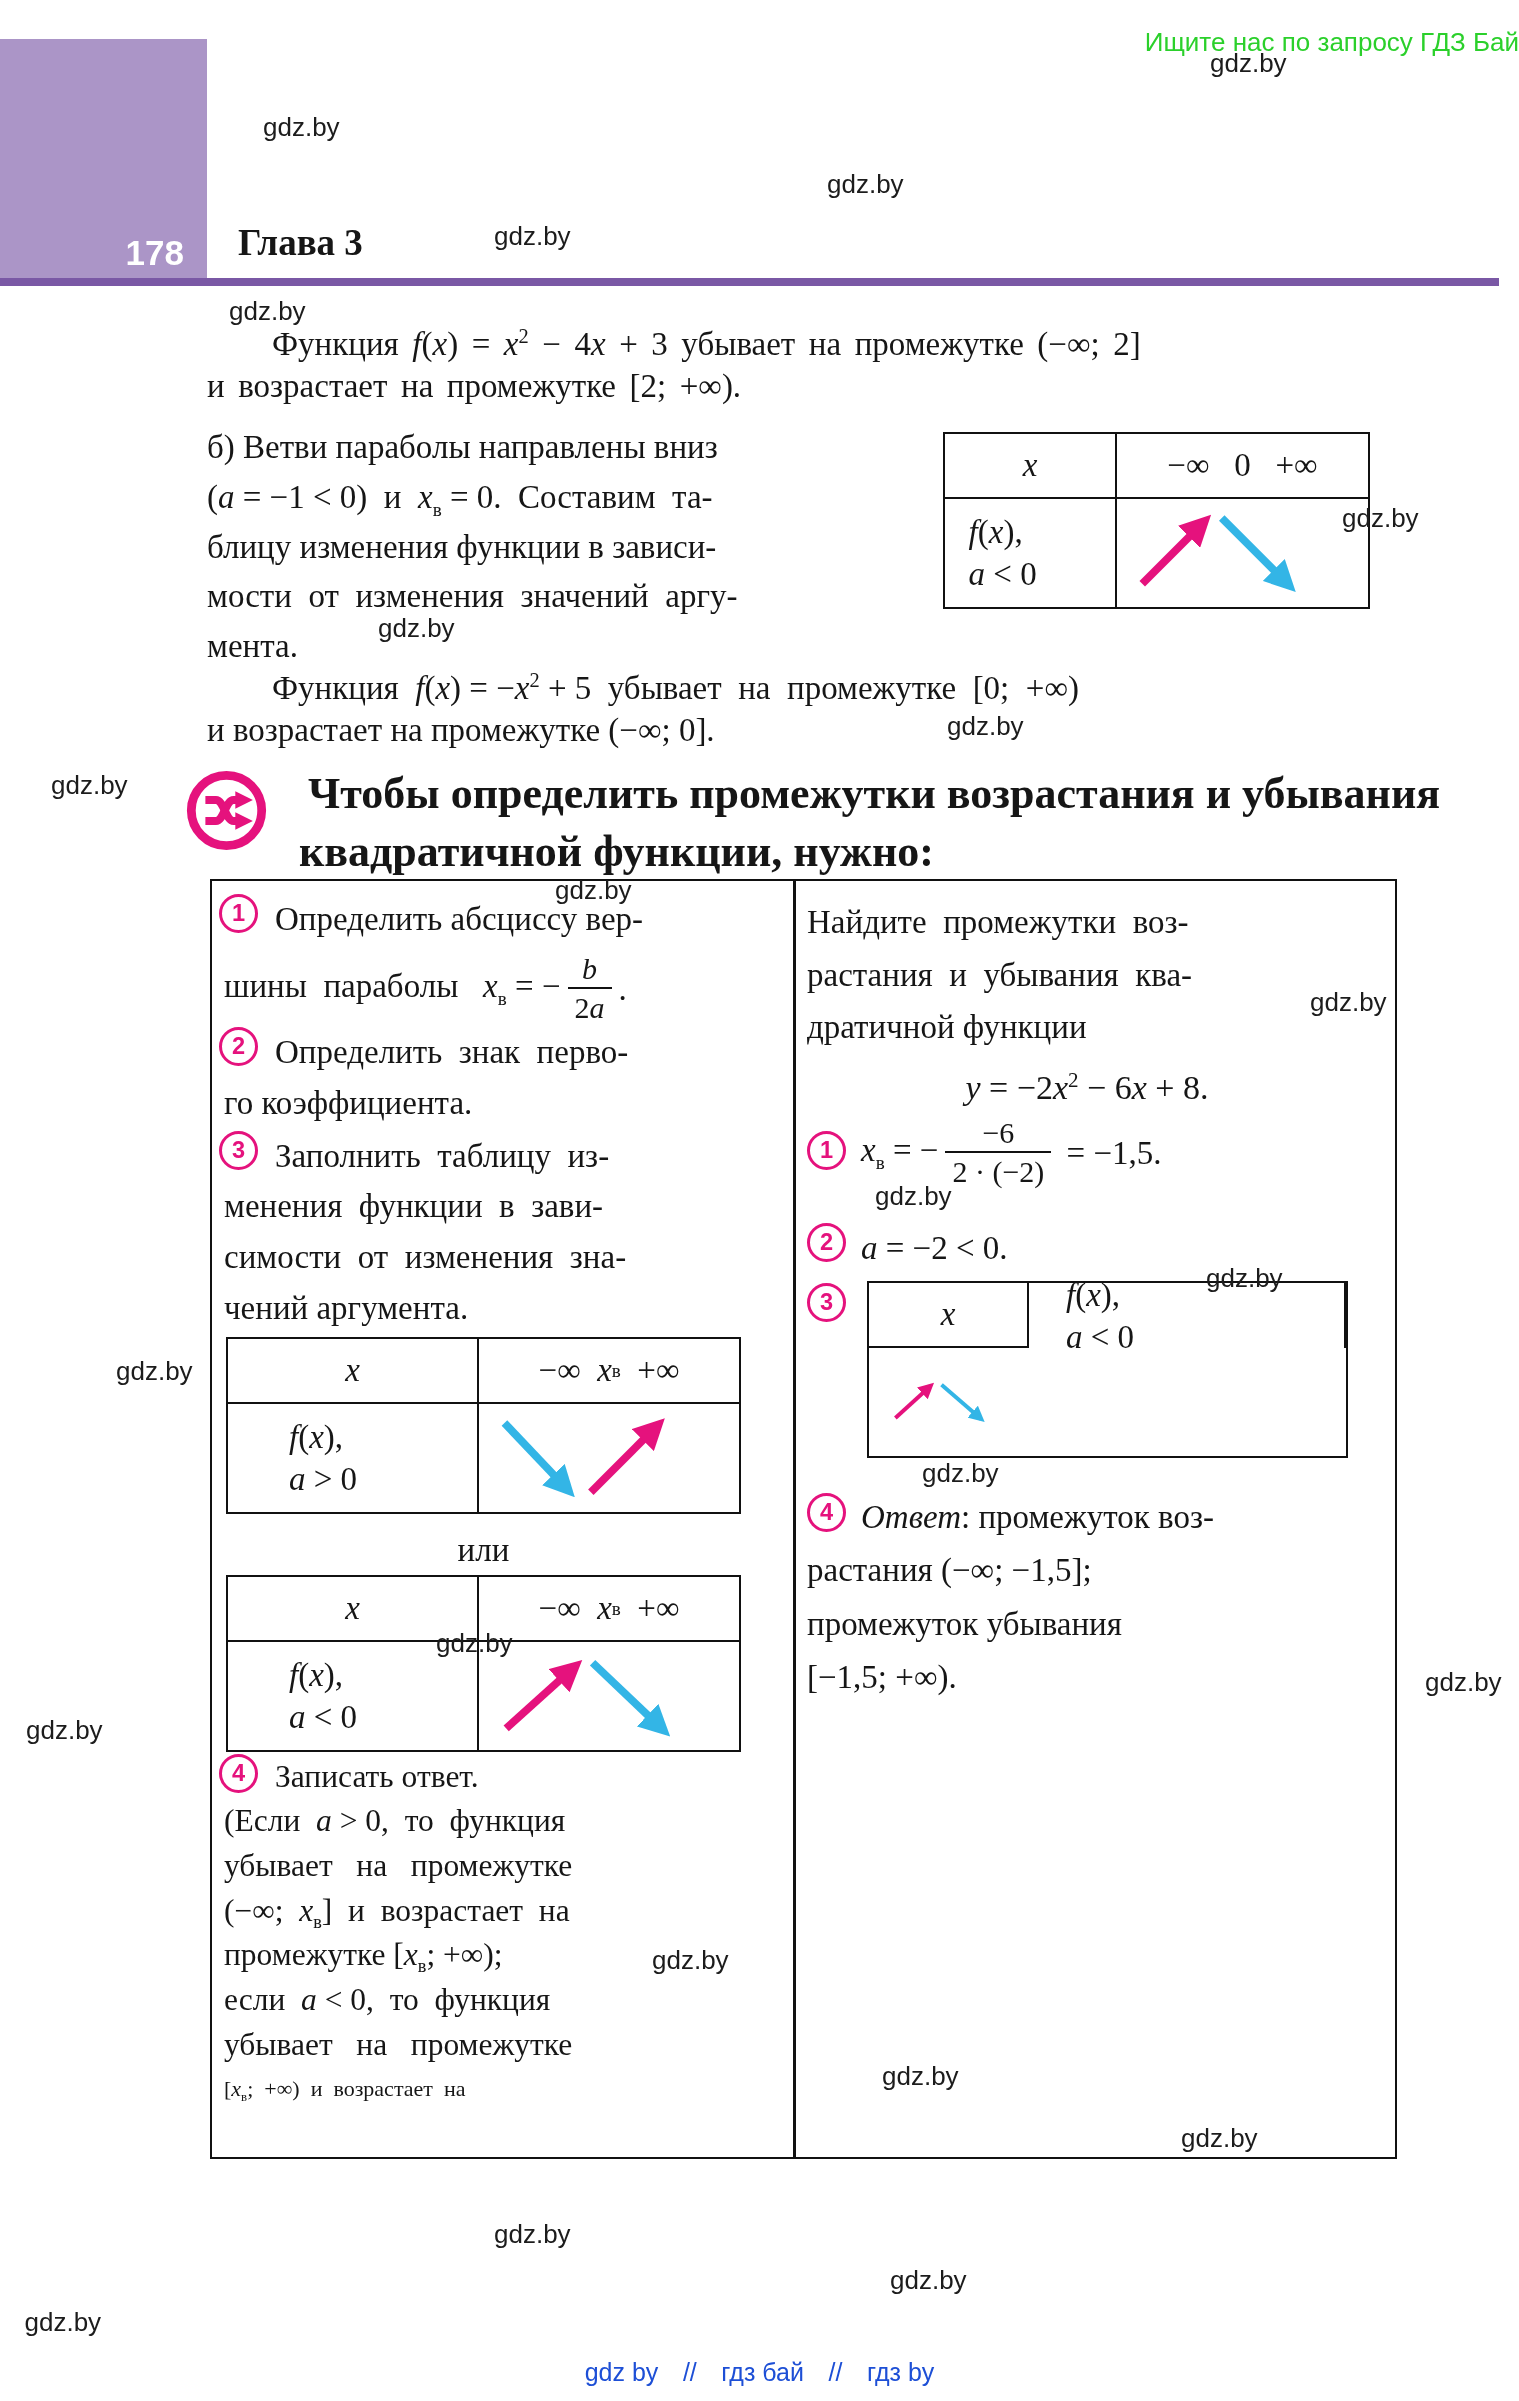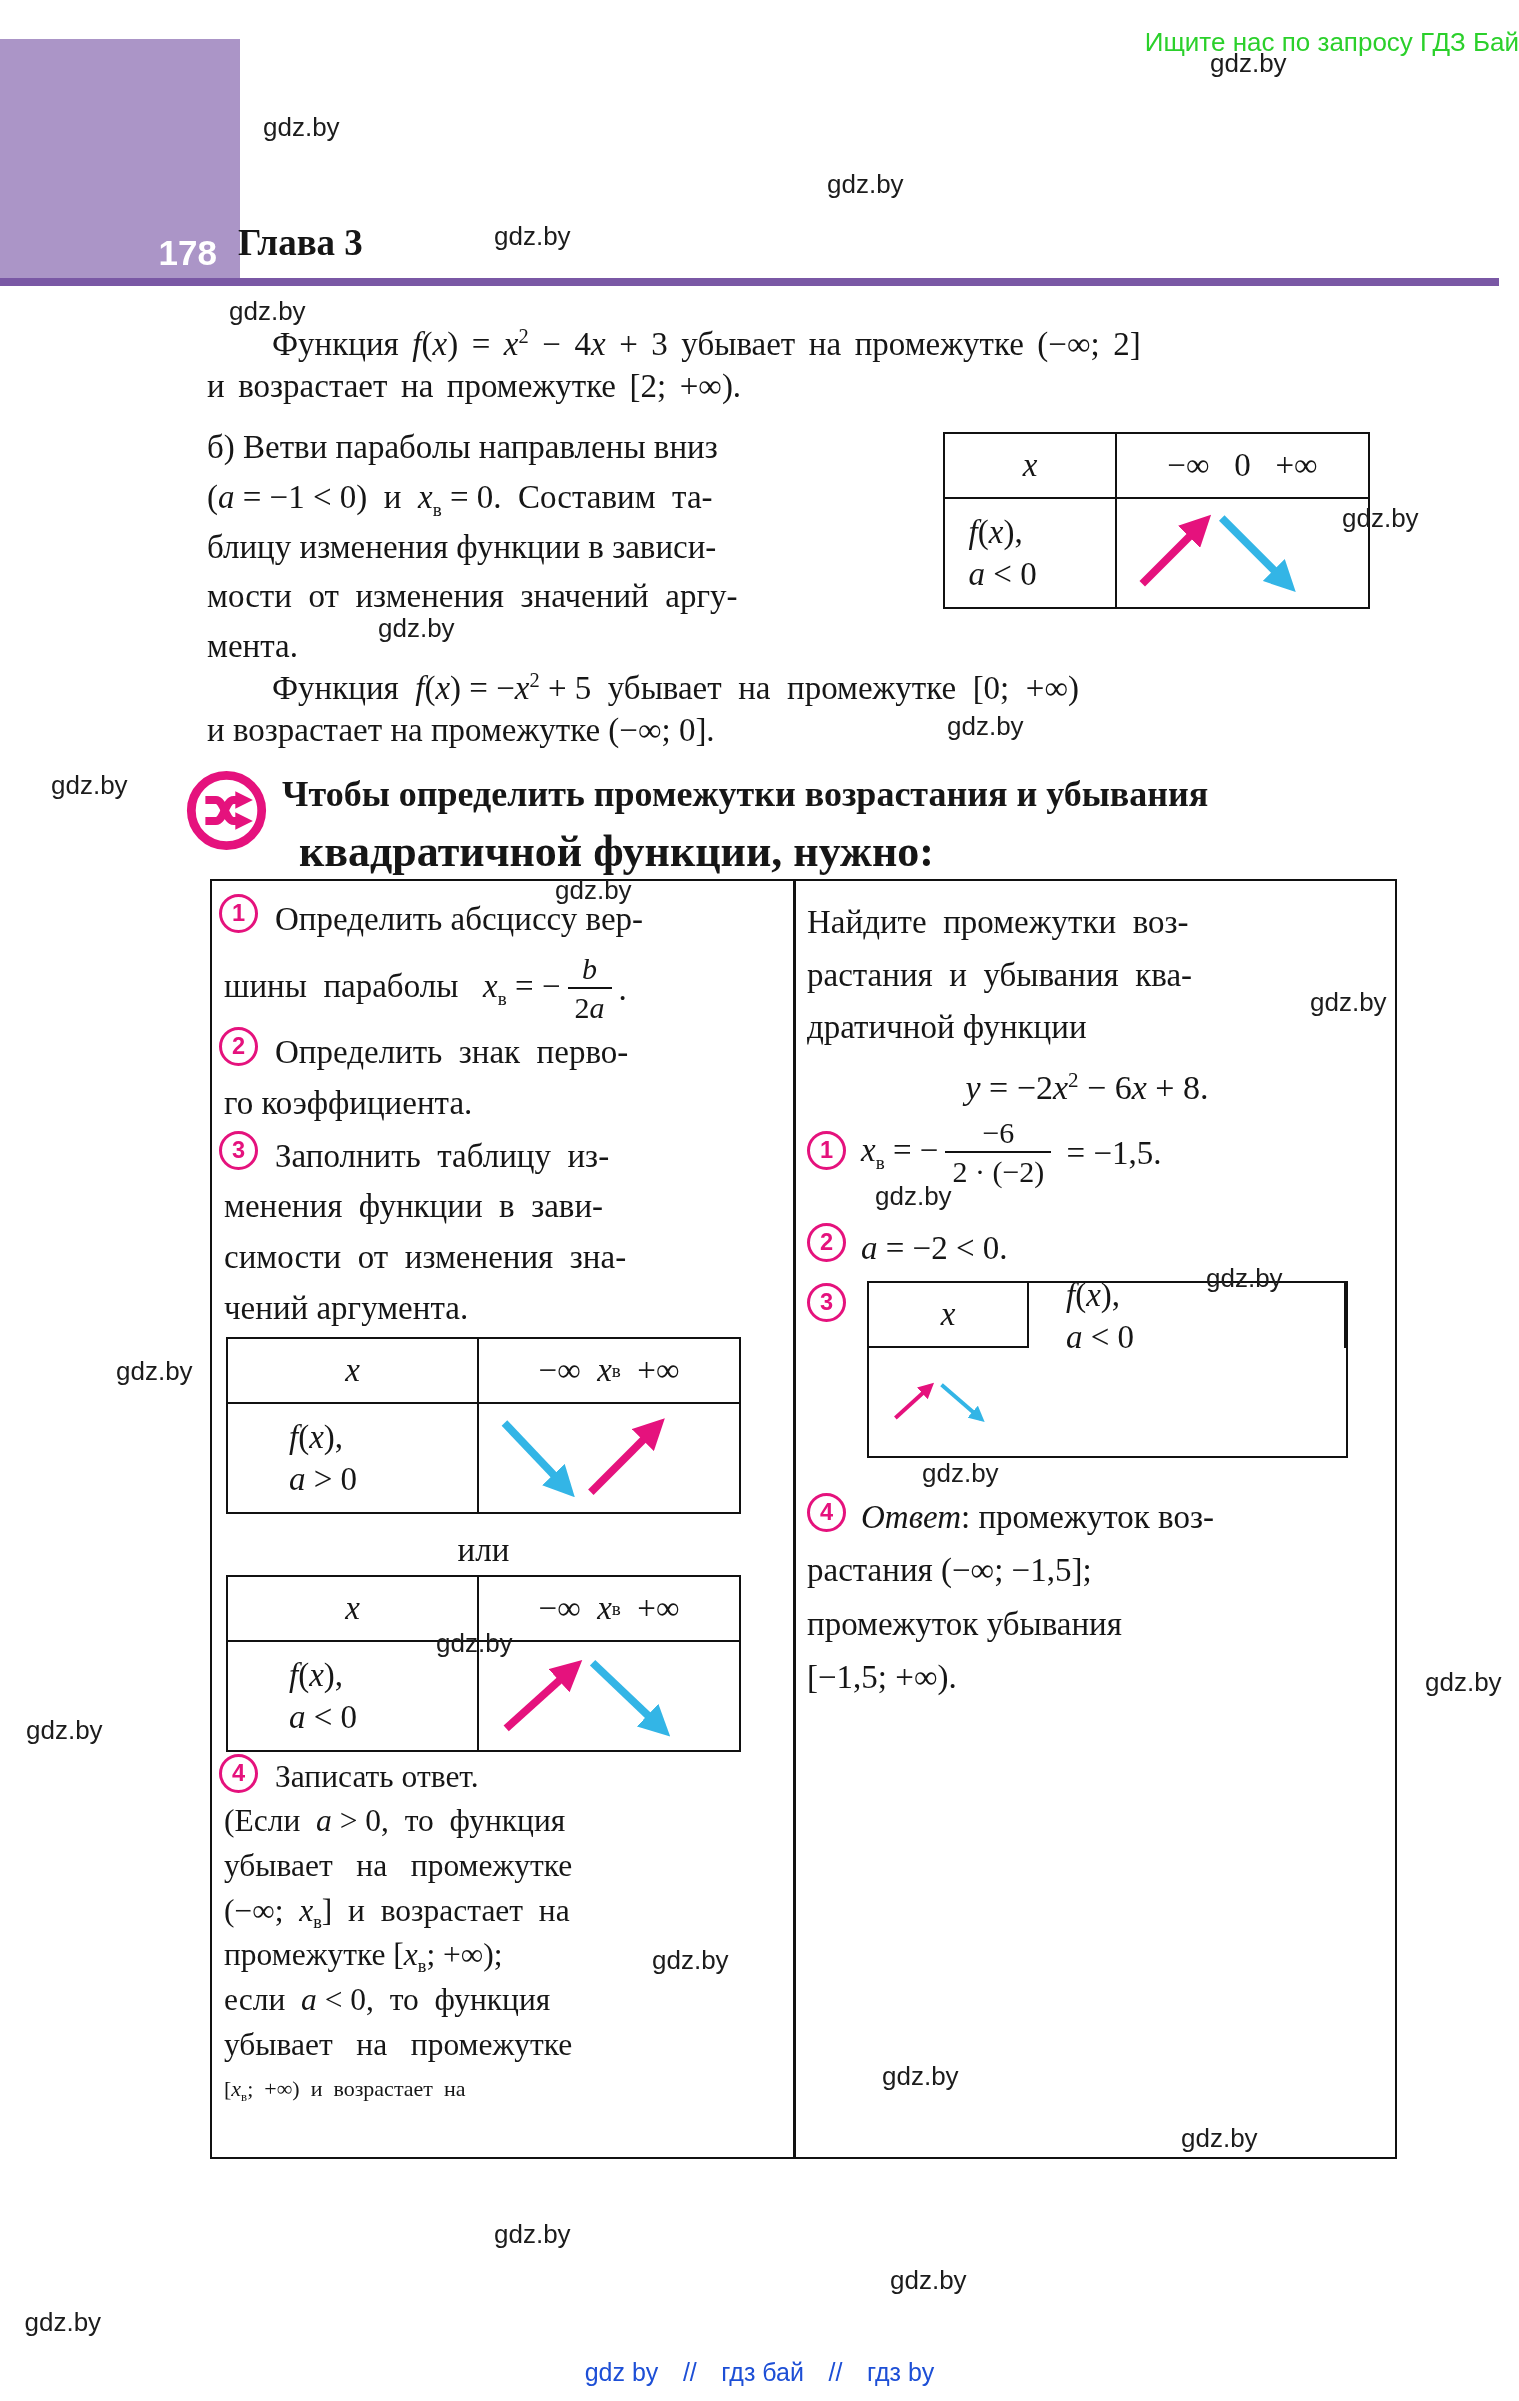--- a/index.html
+++ b/index.html
@@ -6,21 +6,21 @@
     --green:#2bd02b; --pink:#e5127d; --blue:#33b5e6;
     --purple-block:#ab95c7; --purple-line:#7a58a5;
     --link-blue:#1d4fd6; --text:#161616; --watermark:#1c1c1c;
   }
   html,body{margin:0;padding:0;background:#ffffff;}
   .page{position:relative;width:1519px;height:2401px;background:#fff;overflow:hidden;
         font-family:"Liberation Serif","DejaVu Serif",serif;color:var(--text);}
   .abs{position:absolute;}
   .banner{position:absolute;top:8.8px;left:0;width:100%;text-align:right;
           font:500 26px "Liberation Sans","DejaVu Sans",sans-serif;color:var(--green);margin-top:18px;}
-  .pageblock{position:absolute;left:0;top:39px;width:240px;height:239px;background:var(--purple-block);}
+  .pageblock{position:absolute;left:0;top:39px;width:207px;height:239px;background:var(--purple-block);}
   .pagenum{position:absolute;right:23px;bottom:5.3px;color:#fff;
            font:700 35px "Liberation Sans","DejaVu Sans",sans-serif;}
   .chapter{position:absolute;left:238px;top:221px;font-size:37px;font-weight:700;}
   .hline{position:absolute;left:0;top:278px;width:1499px;height:7.9px;background:var(--purple-line);}
   .l{position:absolute;font-size:33px;line-height:51px;white-space:pre;}
   .it{font-style:italic;}
   sub{font-size:.58em;}
   sup{font-size:.62em;}
   .bold{font-weight:700;}
   .wm{position:absolute;font:400 26px "Liberation Sans","DejaVu Sans",sans-serif;
@@ -103,21 +103,21 @@
   <div class="l" style="left:272px;top:655px;line-height:51px"><span>Функция  </span><span class="it">f</span><span>(</span><span class="it">x</span><span>) = −</span><span class="it">x</span><sup>2</sup><span> + 5  убывает  на  промежутке  [0;  +∞)</span></div>
   <div class="l" style="left:207px;top:705px;line-height:51px"><span>и возрастает на промежутке (−∞; 0].</span></div>
 
   <svg class="abs" style="left:179px;top:763px" width="95" height="95" viewBox="0 0 108 108">
     <circle cx="54" cy="54" r="40" fill="none" stroke="#e5127d" stroke-width="10"></circle>
     <path d="M30 42 h12 c9 0 11 24 20 24 h4" fill="none" stroke="#e5127d" stroke-width="9"></path>
     <path d="M30 66 h12 c9 0 11 -24 20 -24 h4" fill="none" stroke="#e5127d" stroke-width="9"></path>
     <polygon points="64,56 84,66 64,76" fill="#e5127d"></polygon>
     <polygon points="64,32 84,42 64,52" fill="#e5127d"></polygon>
   </svg>
-  <div class="l bold" style="left:282px;top:765px;font-size:36px;line-height:58px">Чтобы определить промежутки возрастания и убывания</div>
+  <div class="l bold" style="left:308px;top:765px;font-size:44px;line-height:58px">Чтобы определить промежутки возрастания и убывания</div>
   <div class="l bold" style="left:299px;top:823px;font-size:44px;line-height:58px">квадратичной функции, нужно:</div>
 
   <div class="rulebox"></div>
   <div class="vdivider"></div>
 
   <div class="cnum" style="left:219px;top:894px">1</div>
   <div class="l" style="left:275px;top:894px"><span>Определить абсциссу вер-</span></div>
   <div class="fline" style="left:224px;top:945px;height:88px">
     <span><span>шины  параболы   </span><span class="it">x</span><sub>в</sub><span> = −</span></span>
     <span class="frac">

